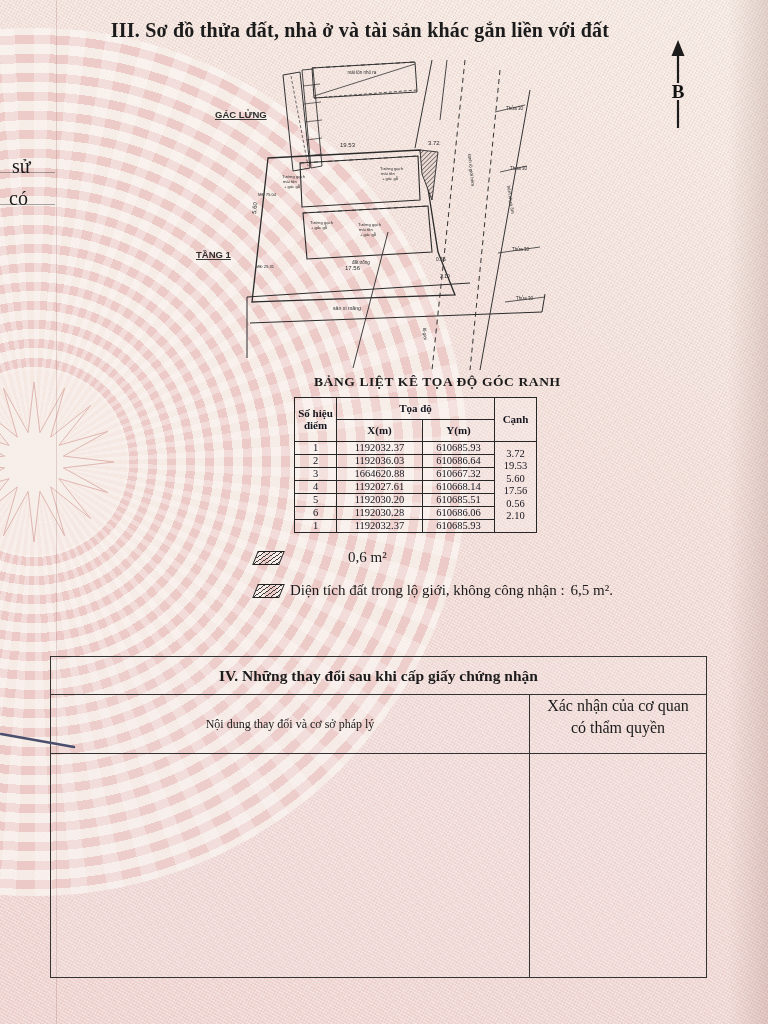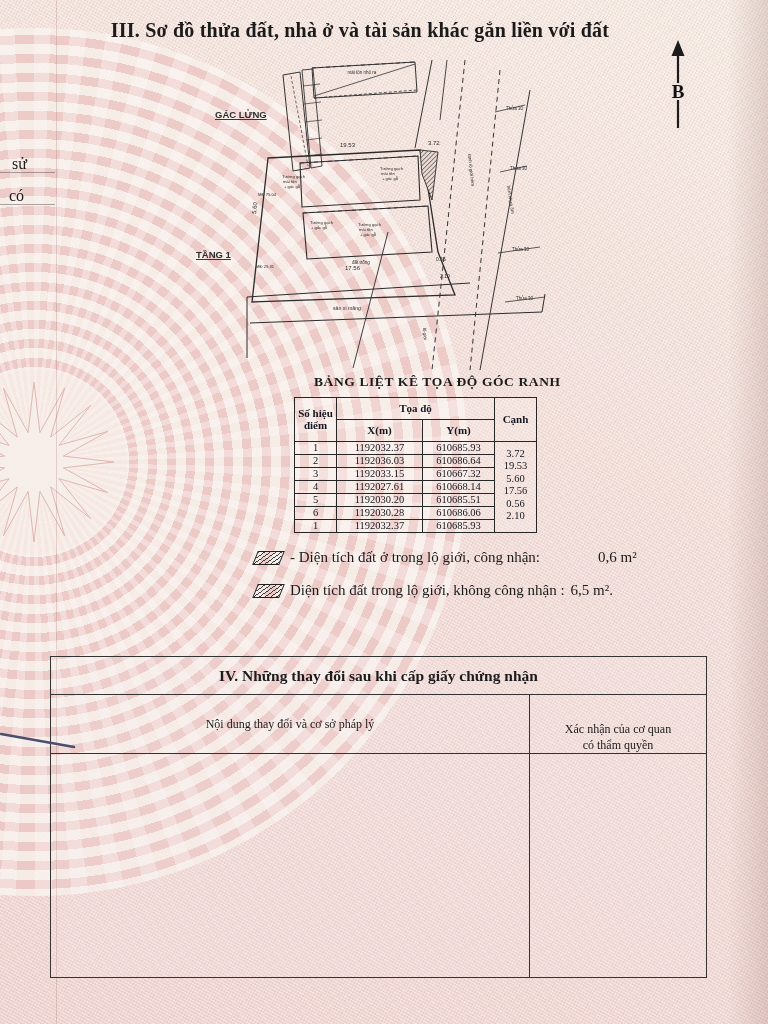--- a/index.html
+++ b/index.html
@@ -24,21 +24,21 @@
     background:repeating-conic-gradient(rgba(255,255,255,.38) 0deg 2.2deg, rgba(0,0,0,0) 2.2deg 4.8deg);}
   .star-svg{position:absolute;left:-51px;top:377px;z-index:1;opacity:.95;}
   .crease{position:absolute;left:56px;top:0;width:1px;height:100%;z-index:2;background:rgba(140,90,85,.22);}
   .edge-shadow{position:absolute;right:0;top:0;width:40px;height:100%;z-index:2;
     background:linear-gradient(to right, rgba(0,0,0,0), rgba(115,65,58,.16));}
   .margin-line{position:absolute;height:1px;background:rgba(70,70,70,.45);z-index:2;}
 
   
   .main-title{position:absolute;left:0;top:19px;width:720px;text-align:center;z-index:3;
     font-weight:bold;font-size:20px;letter-spacing:.2px;}
-  .frag{position:absolute;z-index:3;font-size:16px;}
+  .frag{position:absolute;z-index:3;font-size:20px;}
   .frag1{left:12px;top:155px;}
   .frag2{left:9px;top:187px;}
   .pen-mark{position:absolute;left:0;top:700px;z-index:4;}
 
   .compass{position:absolute;left:648px;top:36px;z-index:3;}
   .diagram{position:absolute;left:170px;top:46px;z-index:3;}
   .diagram text{font-family:"Liberation Sans",sans-serif;fill:#2c2c2c;}
 
   
   .coord-wrap{position:absolute;left:258px;top:374px;z-index:3;margin-left:36px;}
@@ -62,22 +62,22 @@
   .lg-gap2{display:inline-block;width:6px;}
 
   
   .sec4{position:absolute;left:50px;top:656px;width:655px;height:320px;z-index:3;
     border:1.6px solid #333;display:flex;flex-direction:column;background:rgba(248,240,235,.12);}
   .sec4-title{height:37px;border-bottom:1.4px solid #333;display:flex;align-items:center;
     justify-content:center;font-weight:bold;font-size:15.5px;}
   .sec4-header{display:flex;height:58px;border-bottom:1.4px solid #333;}
   .sec4-h-left{width:478px;border-right:1.4px solid #333;display:flex;align-items:center;
     justify-content:center;font-size:12px;}
-  .sec4-h-right{flex:1;display:flex;flex-direction:column;align-items:center;justify-content:flex-end;
-    font-size:12px;line-height:1.35;text-align:center;}
+  .sec4-h-right{flex:1;display:flex;flex-direction:column;align-items:center;justify-content:flex-start;
+    font-size:16px;line-height:1.35;text-align:center;}
   .sec4-body{flex:1;display:flex;}
   .sec4-b-left{width:478px;border-right:1.4px solid #333;}
   .sec4-b-right{flex:1;}
 </style>
 </head>
 <body>
 
 <div class="paper"></div>
 <div class="emblem"></div>
 <svg class="star-svg" width="170" height="170" viewBox="0 0 170 170">
@@ -221,21 +221,21 @@
             <div class="edge-val">2.10</div>
           </td>
         </tr>
         <tr>
           <td>2</td>
           <td>1192036.03</td>
           <td>610686.64</td>
         </tr>
         <tr>
           <td>3</td>
-          <td>1192033.15</td>
+          <td>1664620.88</td>
           <td>610667.32</td>
         </tr>
         <tr>
           <td>4</td>
           <td>1192027.61</td>
           <td>610668.14</td>
         </tr>
         <tr>
           <td>5</td>
           <td>1192030.20</td>
@@ -251,21 +251,20 @@
           <td>1192032.37</td>
           <td>610685.93</td>
         </tr>
       </tbody>
   </table>
 </div>
 
 <div class="legend">
   <div class="legend-row">
     <span class="swatch"></span>
-    <span>- Diện tích đất ở trong lộ giới, công nhận:</span>
     <span class="lg-gap1"></span>
     <span>0,6 m²</span>
   </div>
   <div class="legend-row">
     <span class="swatch"></span>
     <span>Diện tích đất trong lộ giới, không công nhận :</span>
     <span class="lg-gap2"></span>
     <span>6,5 m².</span>
   </div>
 </div>

